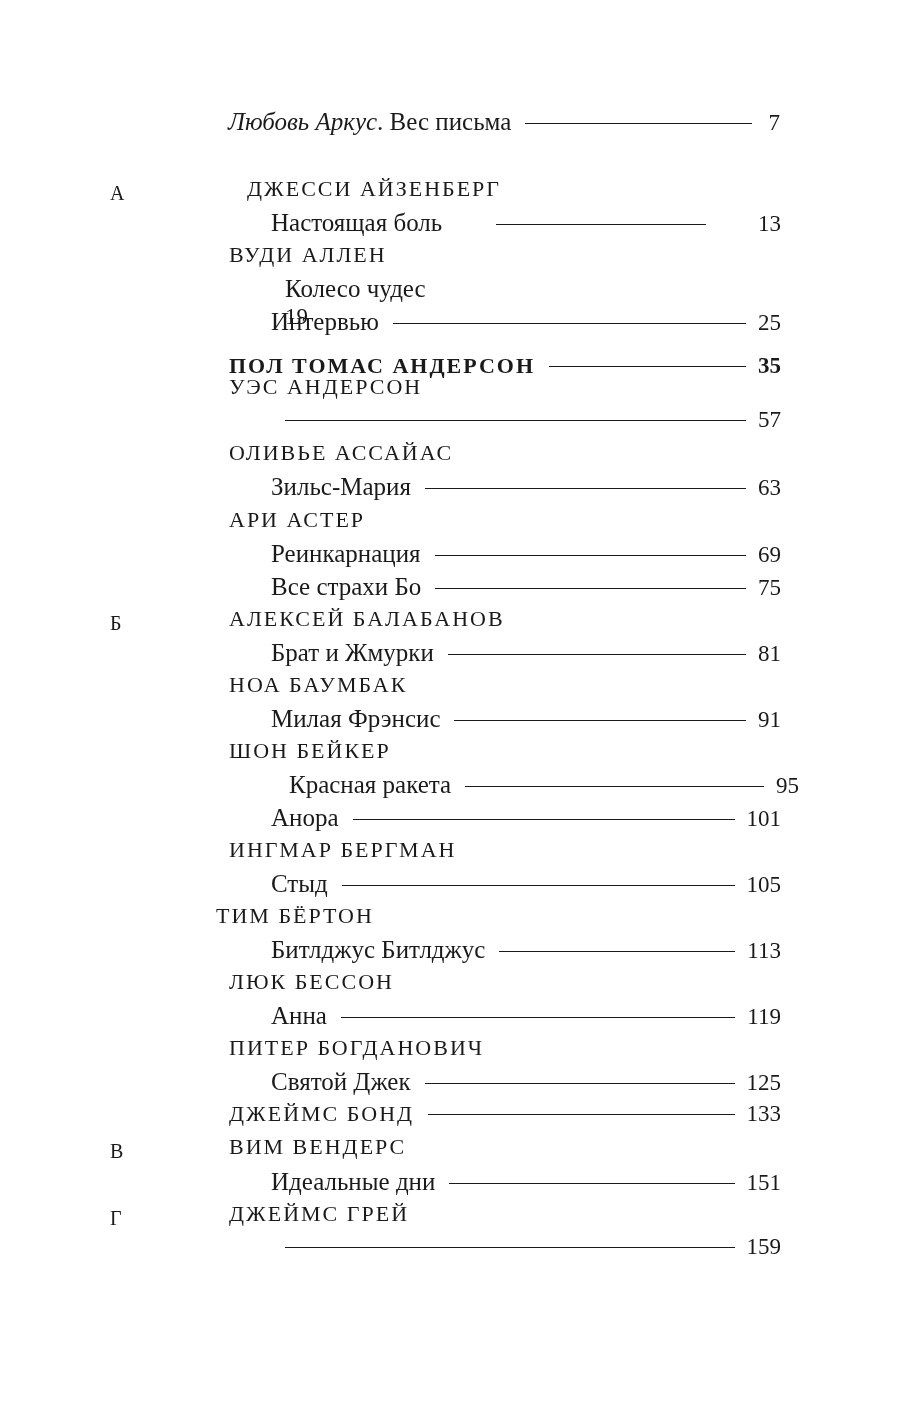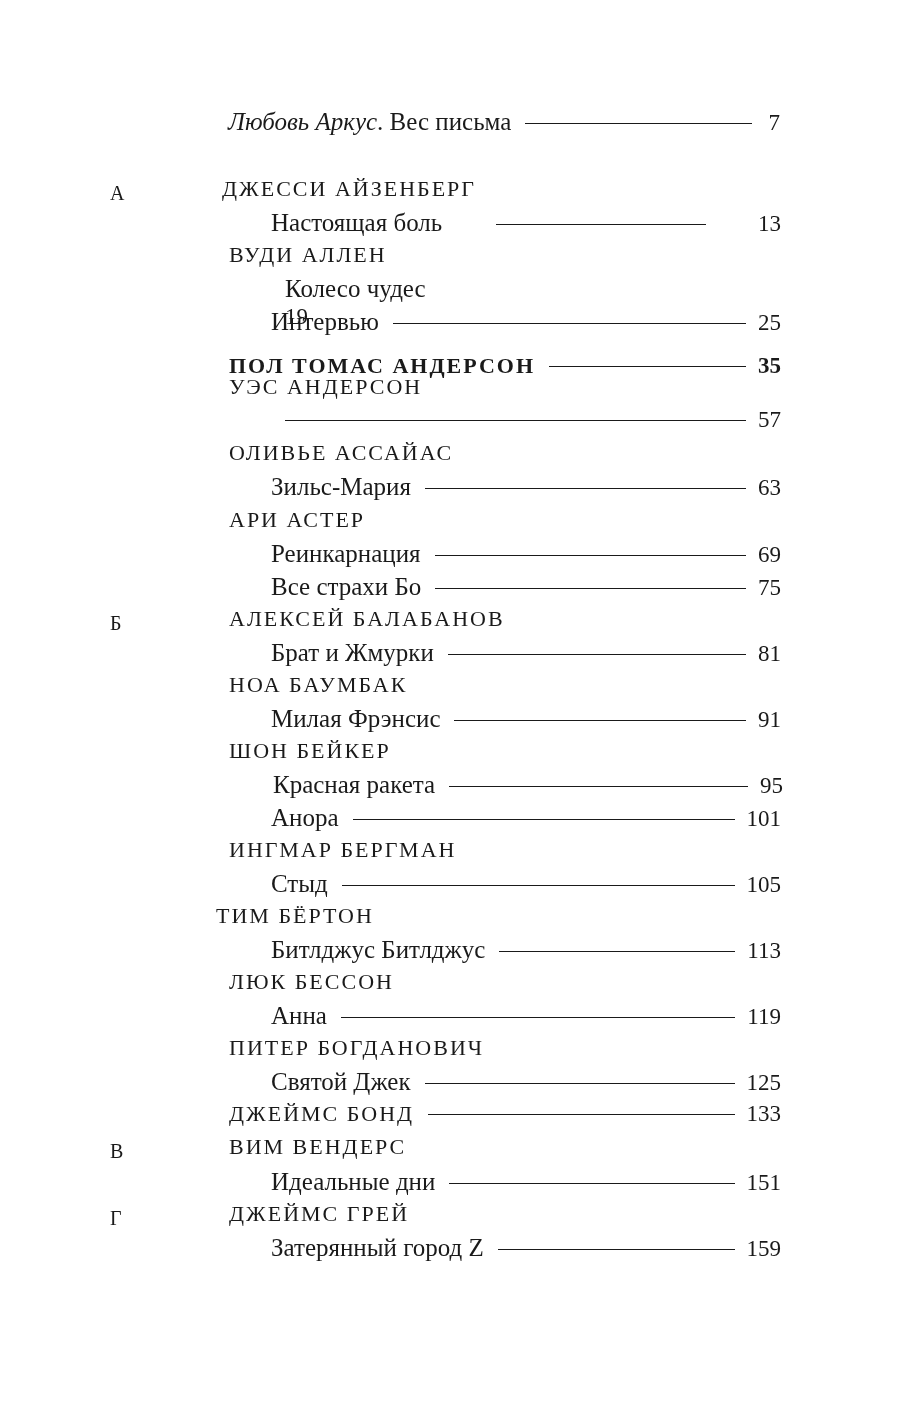--- a/index.html
+++ b/index.html
@@ -19,21 +19,21 @@
 
 <div class="page">
   <div class="row" style="left:228px; width:552px; top:108px;">
     <span class="text italic">Любовь Аркус</span>
     <span class="text">. Вес письма</span>
     <span class="leader"></span>
     <span class="page-num">7</span>
   </div>
   <div id="entries">
       <span class="letter" style="top: 182px;">А</span>
-      <div class="row" style="left: 222px; top: 176px; width: 600px;">
+      <div class="row" style="left: 247px; top: 176px; width: 600px;">
         <span class="text caps">ДЖЕССИ АЙЗЕНБЕРГ</span>
       </div>
       <div class="row" style="left: 271px; top: 209px; width: 510px; gap: 40px;">
         <span class="text">Настоящая боль</span>
         <span class="leader"></span>
         <span class="page-num">13</span>
       </div>
       <div class="row" style="left: 229px; top: 242px; width: 600px;">
         <span class="text caps">ВУДИ АЛЛЕН</span>
       </div>
@@ -93,21 +93,21 @@
         <span class="text caps">НОА БАУМБАК</span>
       </div>
       <div class="row" style="left: 271px; top: 705px; width: 510px;">
         <span class="text">Милая Фрэнсис</span>
         <span class="leader"></span>
         <span class="page-num">91</span>
       </div>
       <div class="row" style="left: 229px; top: 738px; width: 600px;">
         <span class="text caps">ШОН БЕЙКЕР</span>
       </div>
-      <div class="row" style="left: 273px; top: 771px; width: 510px;">
+      <div class="row" style="left: 289px; top: 771px; width: 510px;">
         <span class="text">Красная ракета</span>
         <span class="leader"></span>
         <span class="page-num">95</span>
       </div>
       <div class="row" style="left: 271px; top: 804px; width: 510px;">
         <span class="text">Анора</span>
         <span class="leader"></span>
         <span class="page-num">101</span>
       </div>
       <div class="row" style="left: 229px; top: 837px; width: 600px;">
@@ -154,18 +154,17 @@
       <div class="row" style="left: 271px; top: 1168px; width: 510px;">
         <span class="text">Идеальные дни</span>
         <span class="leader"></span>
         <span class="page-num">151</span>
       </div>
       <span class="letter" style="top: 1207px;">Г</span>
       <div class="row" style="left: 229px; top: 1201px; width: 600px;">
         <span class="text caps">ДЖЕЙМС ГРЕЙ</span>
       </div>
       <div class="row" style="left: 271px; top: 1234px; width: 510px;">
-        <span class="text">Затерянный город Z</span>
         <span class="leader"></span>
         <span class="page-num">159</span>
       </div>
     </div>
 </div>
 
 </body></html>

